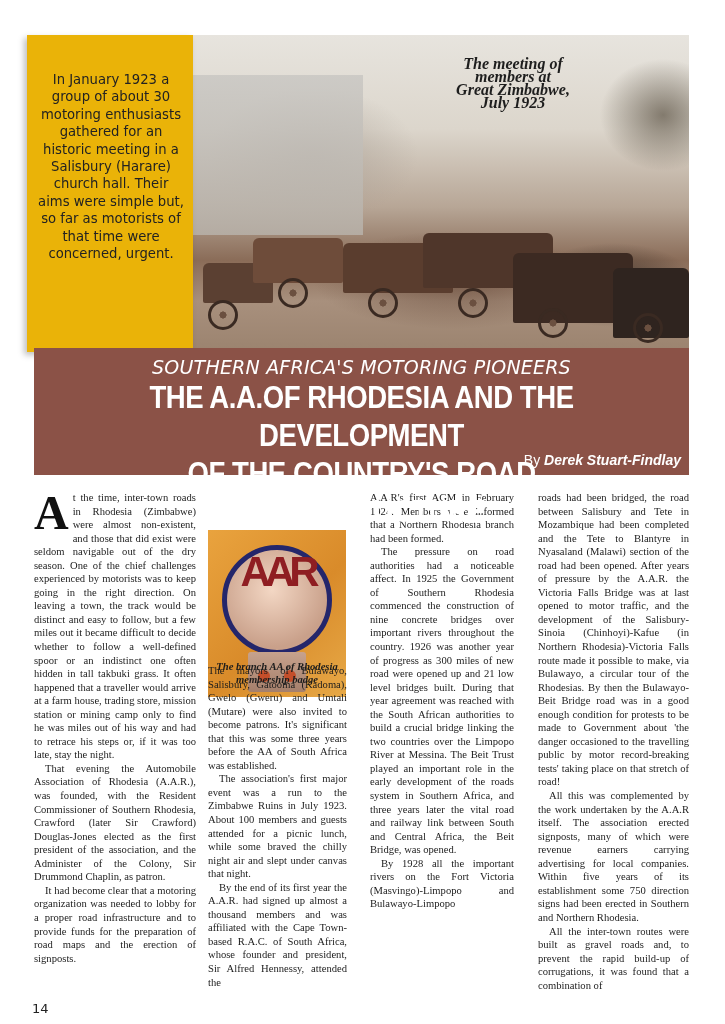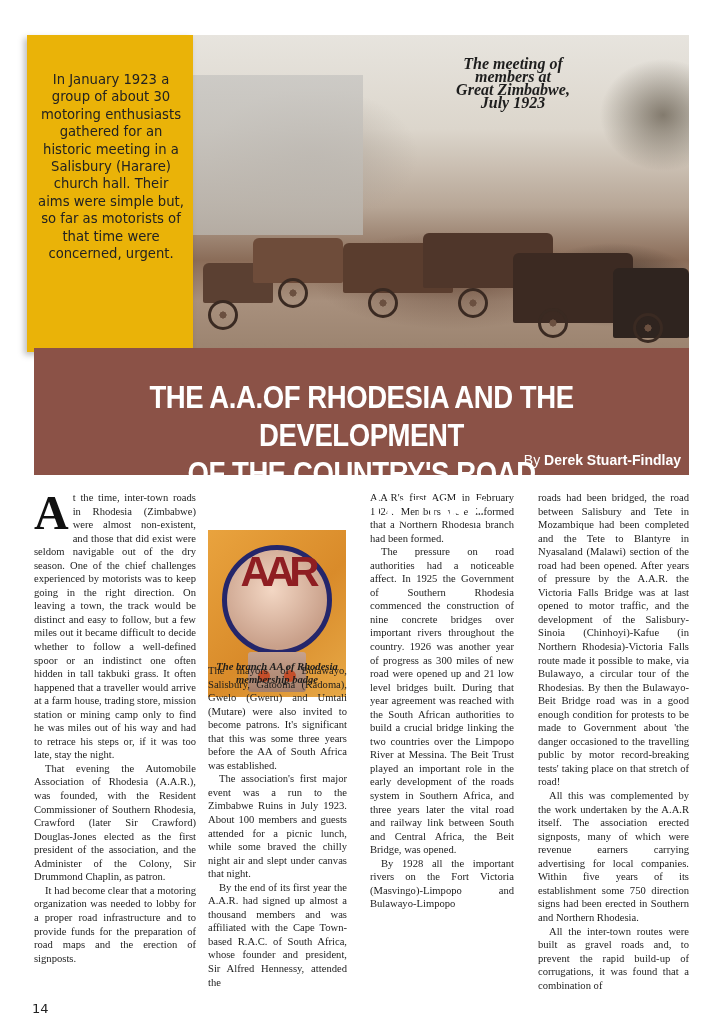--- a/index.html
+++ b/index.html
@@ -18,21 +18,21 @@
   .photo-wall { position:absolute; left:0; top:40px; width:170px; height:160px; background:linear-gradient(180deg,#c9c7c3,#b8b2aa); opacity:0.85; }
   .photo-cars { position:absolute; left:0; bottom:10px; width:496px; height:130px; }
   .car { position:absolute; border-radius:6px 6px 2px 2px; background:#5b4032; }
   .wheel { position:absolute; width:30px; height:30px; border-radius:50%; border:3px solid #3a2a22; box-sizing:border-box; background:radial-gradient(circle,#6b5040 20%,transparent 22%); }
   .photo-caption { position:absolute; left:250px; top:22px; width:140px; font-family:"Liberation Serif", serif; font-style:italic; font-weight:bold; font-size:16px; line-height:13px; text-align:center; color:#1e1e1e; }
 
   .banner { position:absolute; left:34px; top:348px; width:655px; height:127px; background:#8b5247; color:#fff; z-index:3; }
   .kicker { position:absolute; left:0; right:0; top:8px; text-align:center; font-family:"DejaVu Sans", sans-serif; font-style:italic; font-size:19px; letter-spacing:0.2px; font-weight:normal; }
   .headline { position:absolute; left:0; right:0; top:30px; text-align:center; font-family:"Liberation Sans", sans-serif; font-weight:bold; font-size:32px; line-height:38px; letter-spacing:-0.5px; transform:scaleX(0.86); transform-origin:center top; }
   .byline { position:absolute; right:8px; bottom:7px; font-family:"Liberation Sans", sans-serif; font-size:14px; }
-  .byline b { font-weight:bold; }
+  .byline b { font-style:italic; font-weight:bold; }
 
   .col { position:absolute; font-family:"Liberation Serif", serif; font-size:10.6px; line-height:13.55px; text-align:justify; color:#1c1c1c; }
   .col p { margin:0; text-indent:11px; }
   .col p.first { text-indent:0; }
   .col1 { left:34px; top:491px; width:162px; }
   .col2 { left:208px; top:664px; width:139px; }
   .col3 { left:370px; top:491px; width:144px; }
   .col4 { left:538px; top:491px; width:151px; }
   .dropcap { float:left; font-family:"Liberation Serif", serif; font-size:48px; line-height:40px; margin:2px 4px 0 0; font-weight:bold; color:#111; }
 
@@ -68,20 +68,21 @@
     <div class="wheel" style="left:345px;top:100px;"></div>
     <div class="wheel" style="left:440px;top:105px;"></div>
   </div>
   <div class="photo-caption">
     <div>The meeting of members at</div>
     <div>Great Zimbabwe, July 1923</div>
   </div>
 </div>
 
 <div class="banner">
+  <div class="kicker">SOUTHERN AFRICA'S MOTORING PIONEERS</div>
   <div class="headline">
     <div>THE A.A.OF RHODESIA AND THE DEVELOPMENT</div>
     <div>OF THE COUNTRY'S ROAD INFRASTRUCTURE</div>
   </div>
   <div class="byline">
     <span>By</span>
     <b>Derek Stuart-Findlay</b>
   </div>
 </div>
 

